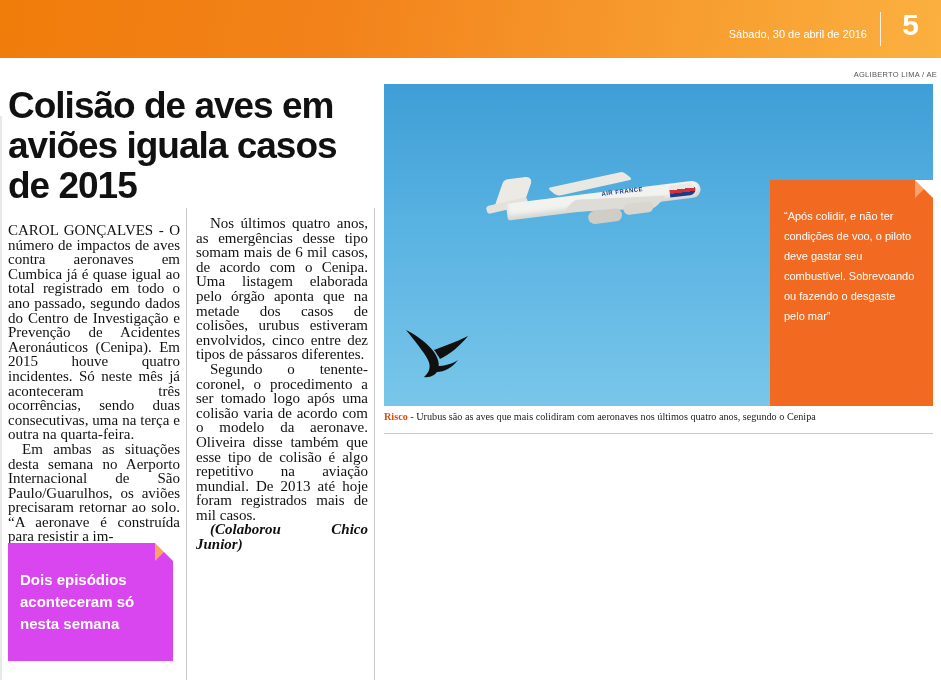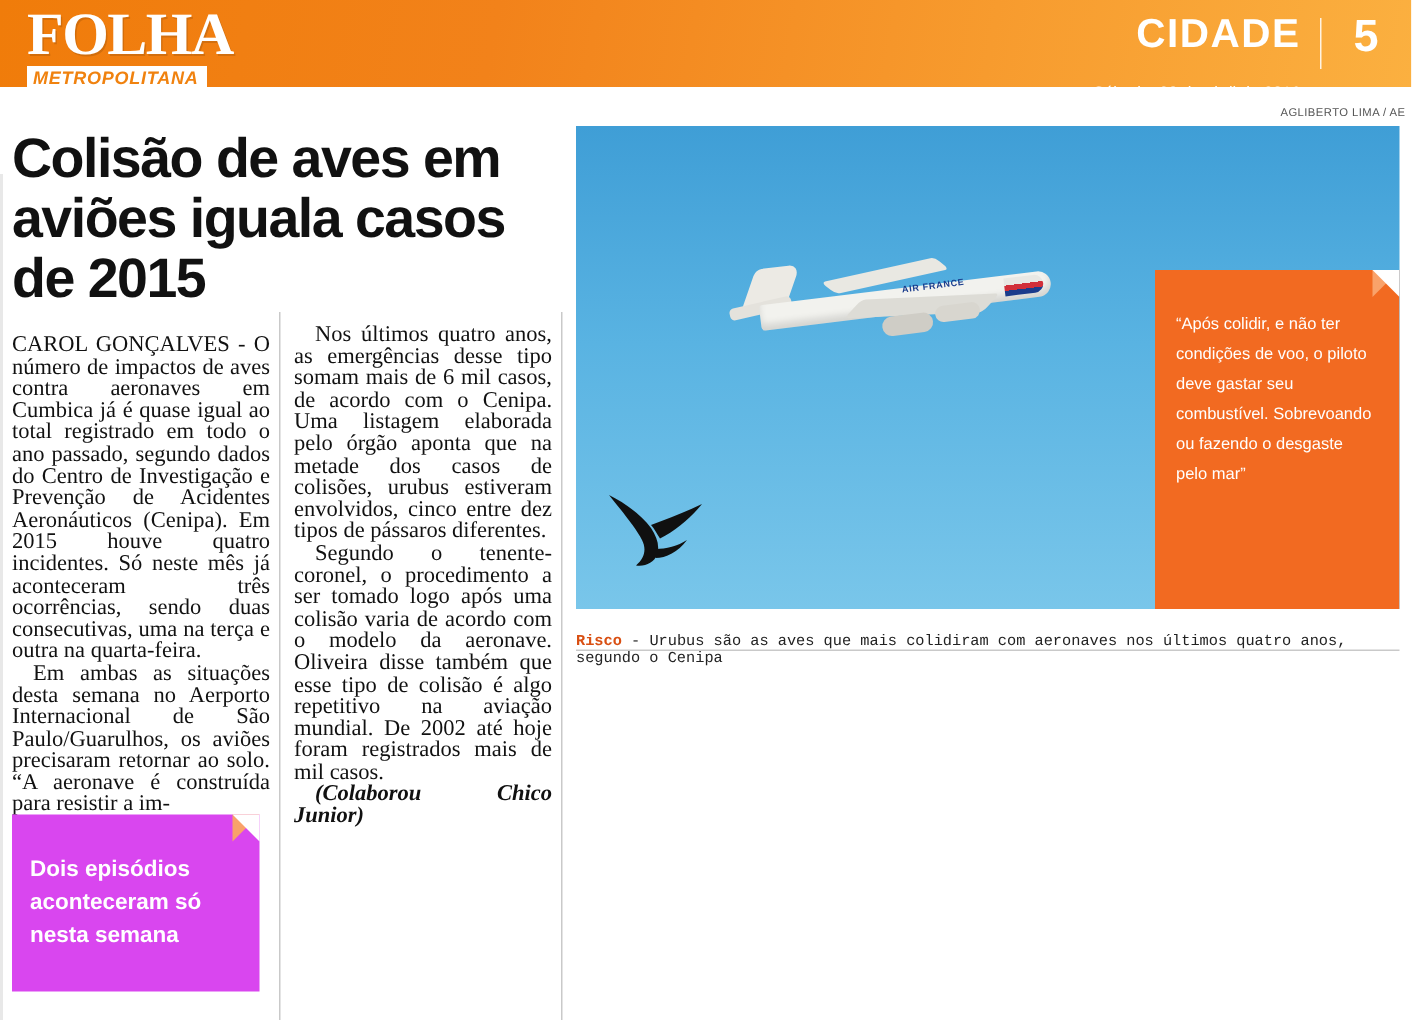--- a/index.html
+++ b/index.html
@@ -304,23 +304,23 @@
   }
   .quote-text {
     font-weight: normal;
     font-size: 11px;
     line-height: 20px;
   }
 
   
   .caption {
     position: absolute;
-    left: 384px; top: 365px;
+    left: 384px; top: 353px;
     width: 549px;
-    font-family: Liberation Mono, monospace;
+    font-family: Liberation Serif, serif;
     font-size: 10.2px;
     color: #222222;
   }
   .caption b { color: #d94f12; }
 
   .caption-rule {
     position: absolute;
     left: 384px; top: 375px;
     width: 549px;
     height: 1px;
@@ -333,26 +333,21 @@
     width: 2px; height: 622px;
     background: #e8e8e8;
   }
 </style>
 </head>
 <body>
 
 <div class="page">
 
   <div class="masthead">
-    <div class="logo-box">
-      <div class="logo-main">FOLHA</div>
-      <div class="logo-sub">METROPOLITANA</div>
-    </div>
     <div class="section-block">
-      <div class="section-title">CIDADE</div>
       <div class="section-date">Sábado, 30 de abril de 2016</div>
     </div>
     <div class="divider-vert"></div>
     <div class="page-number">5</div>
   </div>
 
   <div class="content">
 
     <div class="page-border-left"></div>
 
@@ -361,21 +356,21 @@
     <div class="col-rule"></div>
     <div class="col-rule-2"></div>
 
     <div class="col col-1">
       <p class="first">CAROL GONÇALVES - O número de impactos de aves contra aeronaves em Cumbica já é quase igual ao total registrado em todo o ano passado, segundo dados do Centro de Investigação e Prevenção de Acidentes Aeronáuticos (Cenipa). Em 2015 houve quatro incidentes. Só neste mês já aconteceram três ocorrências, sendo duas consecutivas, uma na terça e outra na quarta-feira.</p>
       <p>Em ambas as situações desta semana no Aerporto Internacional de São Paulo/Guarulhos, os aviões precisaram retornar ao solo. “A aeronave é construída para resistir a im-</p>
     </div>
 
     <div class="col col-2">
       <p>Nos últimos quatro anos, as emergências desse tipo somam mais de 6 mil casos, de acordo com o Cenipa. Uma listagem elaborada pelo órgão aponta que na metade dos casos de colisões, urubus estiveram envolvidos, cinco entre dez tipos de pássaros diferentes.</p>
-      <p>Segundo o tenente-coronel, o procedimento a ser tomado logo após uma colisão varia de acordo com o modelo da aeronave. Oliveira disse também que esse tipo de colisão é algo repetitivo na aviação mundial. De 2002 até hoje foram registrados mais de mil casos.</p>
+      <p>Segundo o tenente-coronel, o procedimento a ser tomado logo após uma colisão varia de acordo com o modelo da aeronave. Oliveira disse também que esse tipo de colisão é algo repetitivo na aviação mundial. De 2013 até hoje foram registrados mais de mil casos.</p>
       <p class="bold-italic">(Colaborou Chico Junior)</p>
     </div>
 
     <div class="teaser">
       <div class="fold-shadow"></div>
       <div class="fold"></div>
       <div>Dois episódios aconteceram só nesta semana</div>
     </div>
 
     <div class="photo-credit">AGLIBERTO LIMA / AE</div>

